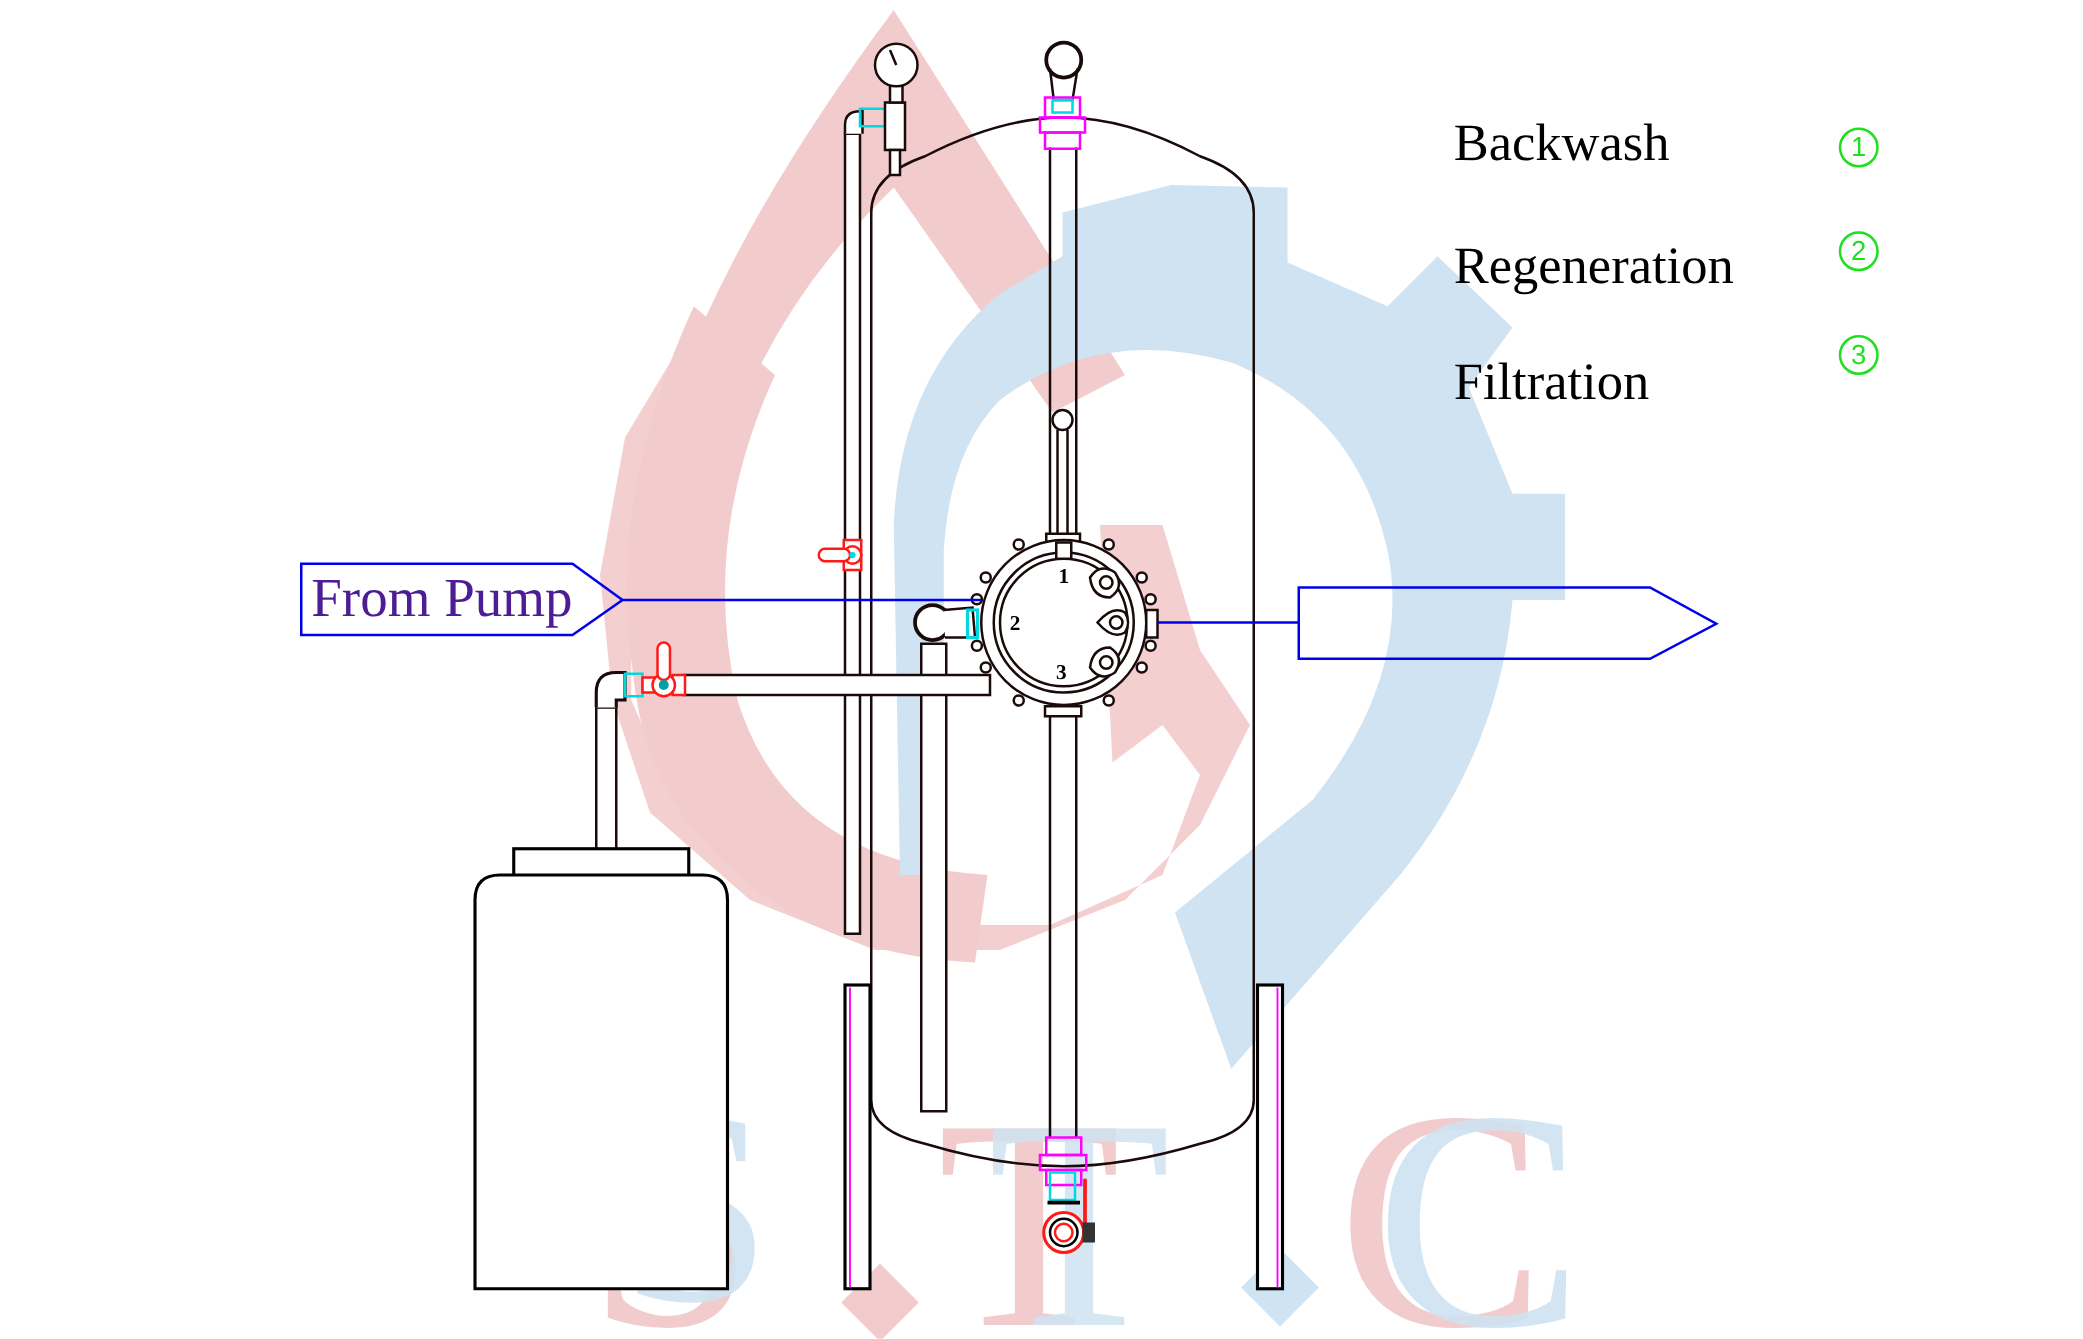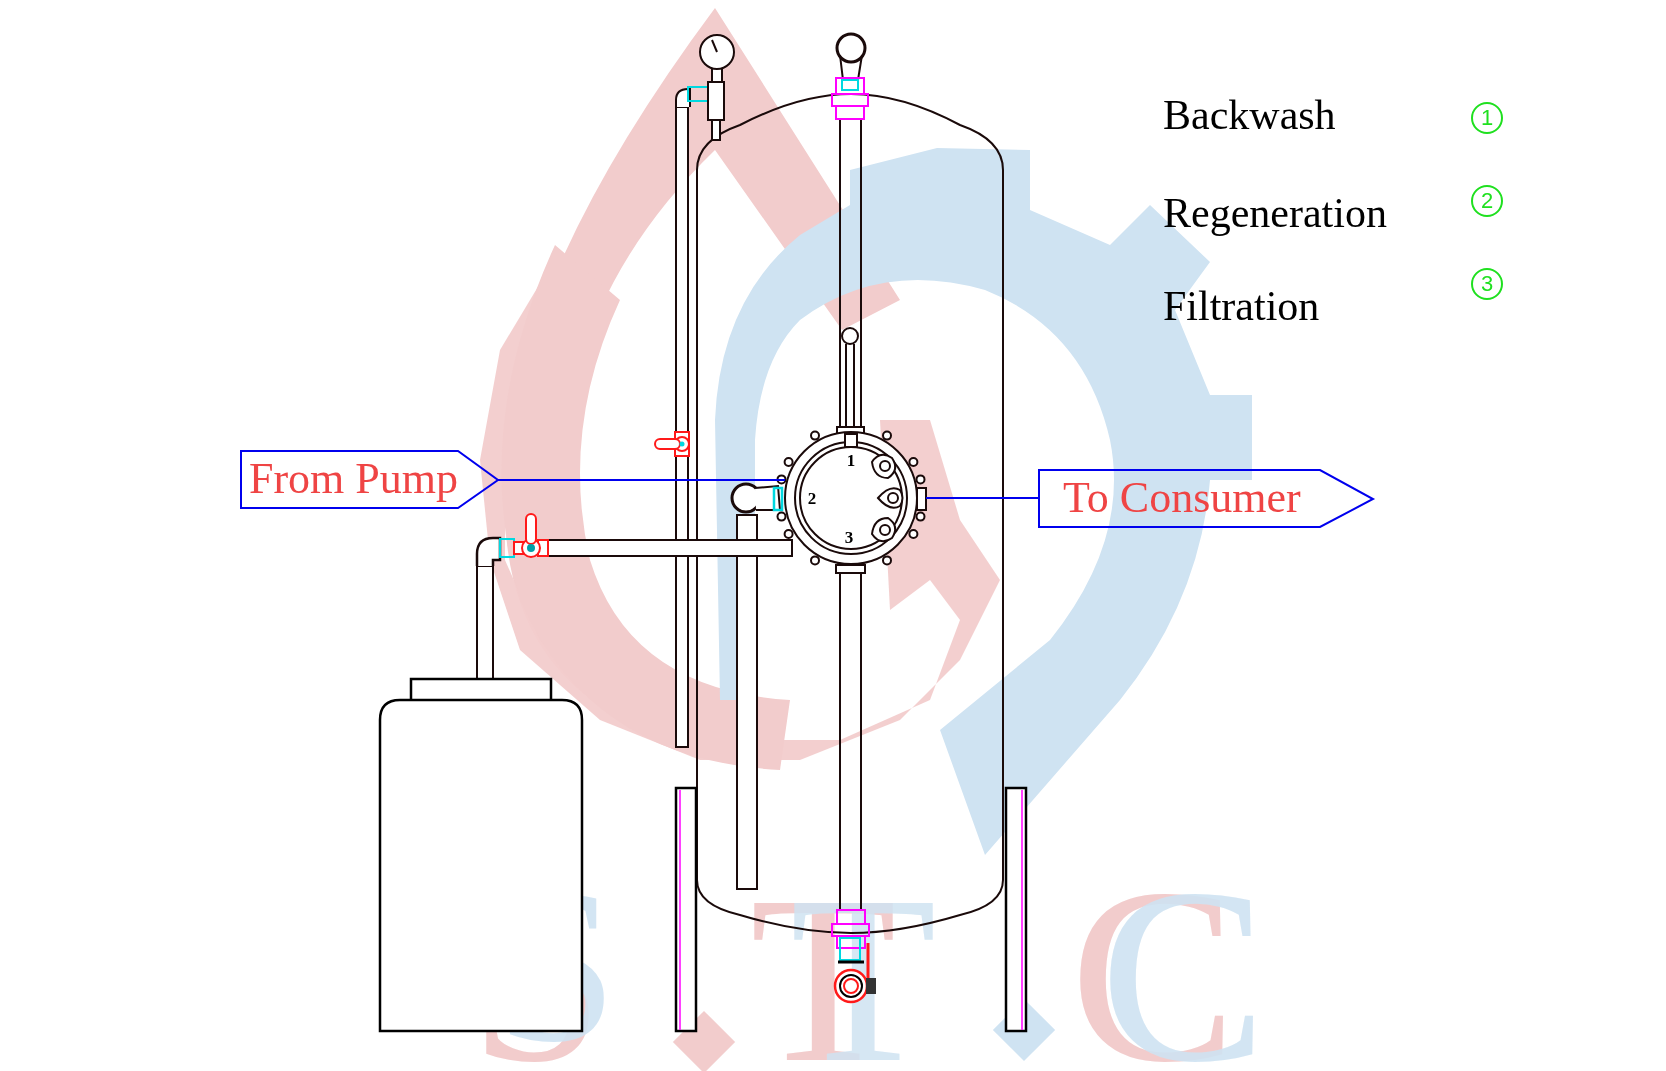--- a/index.html
+++ b/index.html
@@ -1,20 +1,20 @@
 <!DOCTYPE html>
 <html><head>
 <meta charset="utf-8">
 <style>
   html, body { margin:0; padding:0; background:#ffffff; }
   body { width:1666px; height:1071px; overflow:hidden; position:relative; font-family:"Liberation Serif", serif; }
   #stage { position:absolute; left:0; top:0; width:1666px; height:1071px; }
   .legend-label { position:absolute; left:1163px; font-family:"Liberation Serif", serif; font-size:42px; color:#000; line-height:1; }
   .legend-num { position:absolute; left:1471px; width:32px; height:32px; border:2.5px solid #1fe01f; border-radius:50%; box-sizing:border-box; color:#1fe01f; font-family:"Liberation Sans", sans-serif; font-size:22px; text-align:center; line-height:27px; }
-  .flow-text { position:absolute; font-family:"Liberation Serif", serif; font-size:44px; color:#ef4444; line-height:1; white-space:nowrap; }
+  .flow-text { position:absolute; font-family:"Liberation Serif", serif; font-size:44px; color:#4c1d95; line-height:1; white-space:nowrap; }
   .wm-text { font-family:"Liberation Serif", serif; }
 </style>
 </head>
 <body>
 
 <div id="stage">
 <svg width="1666" height="1071" viewBox="0 0 1666 1071" xmlns="http://www.w3.org/2000/svg">
 
   <g>
 
@@ -160,21 +160,20 @@
     <line x1="498" y1="480" x2="785" y2="480" stroke="#0000ee" stroke-width="2"></line>
   </g>
   <g>
     <line x1="926" y1="498" x2="1039" y2="498" stroke="#0000ee" stroke-width="2"></line>
     <path d="M1039 470 L1320 470 L1373 499 L1320 527 L1039 527 Z" fill="none" stroke="#0000ee" stroke-width="2"></path>
   </g>
 </svg>
 
 
 <div class="flow-text" style="left:249px; top:457px;">From Pump</div>
-<div class="flow-text" style="left:1063px; top:476px;">To Consumer</div>
 
 <div>
   <div class="legend-label" style="top:94px;">Backwash</div>
   <div class="legend-num" style="top:102px;">1</div>
   <div class="legend-label" style="top:192px;">Regeneration</div>
   <div class="legend-num" style="top:185px;">2</div>
   <div class="legend-label" style="top:246px;margin-top:39px;">Filtration</div>
   <div class="legend-num" style="top:268px;">3</div>
 </div>
 </div>

